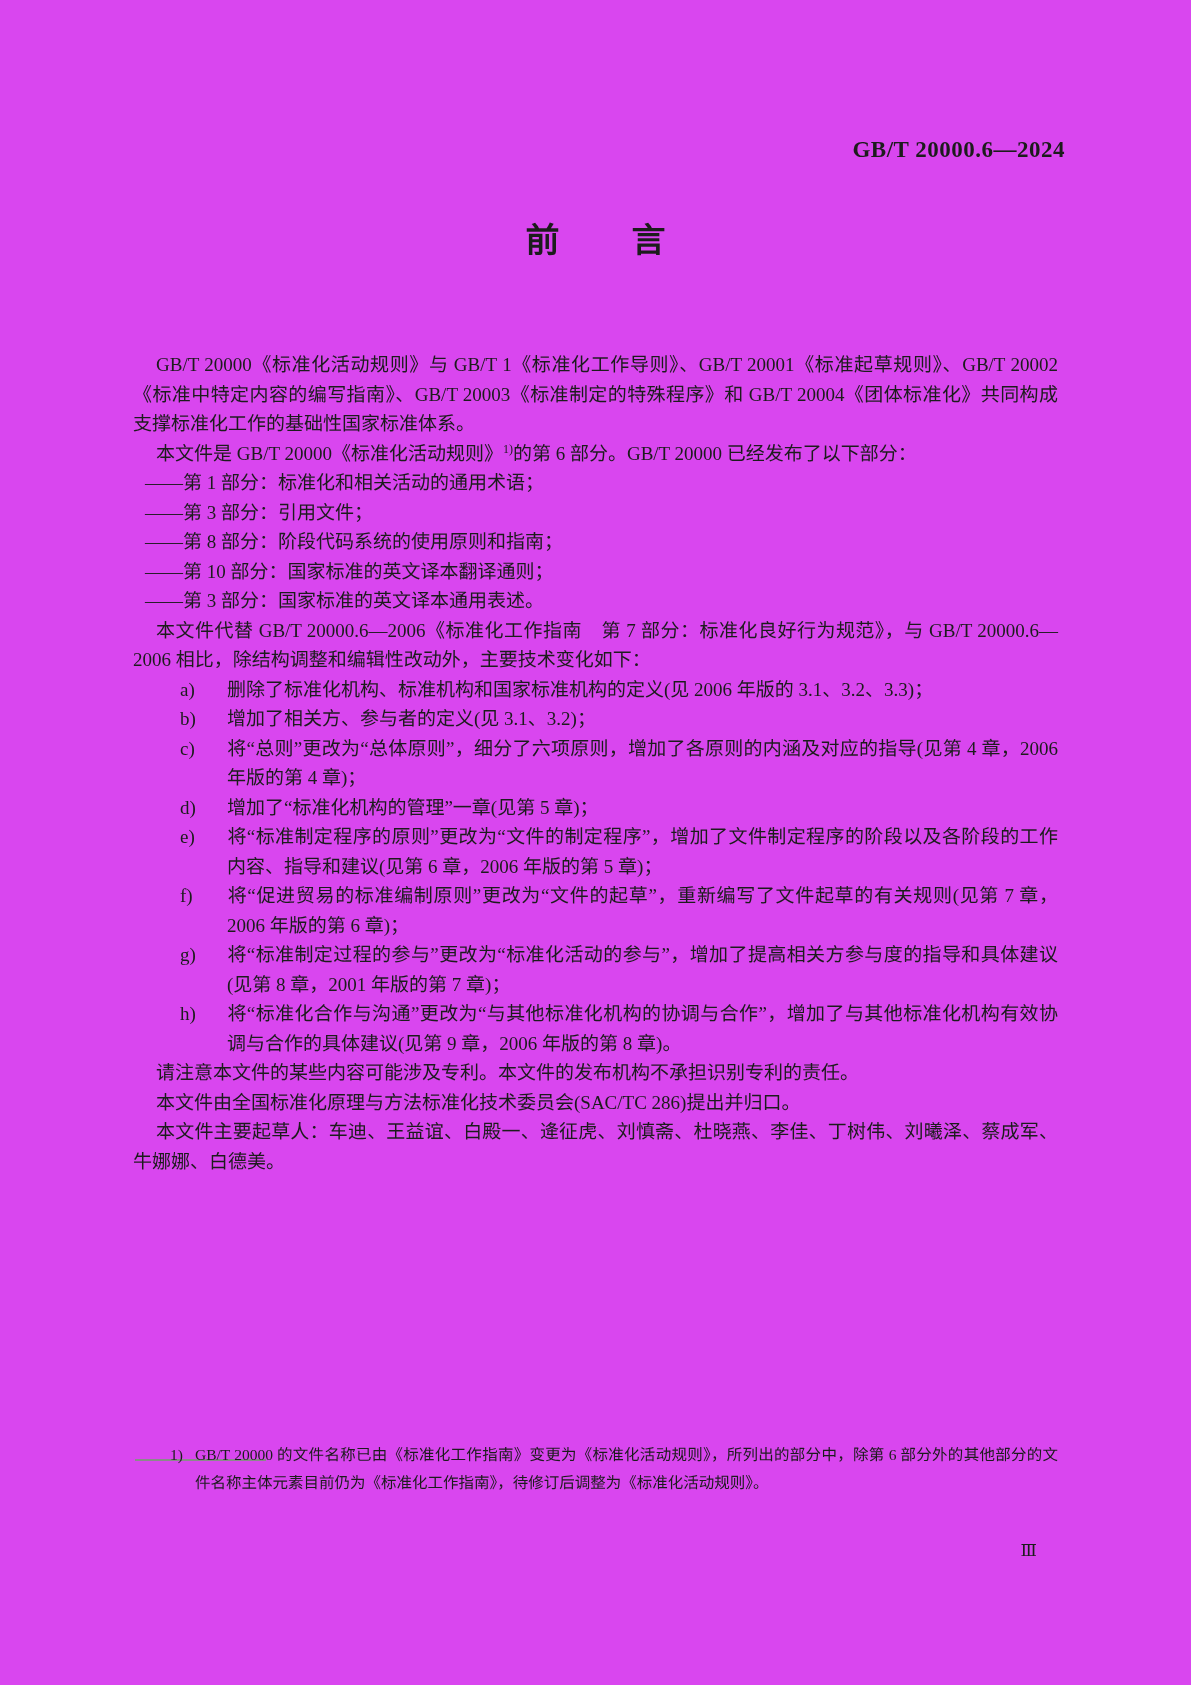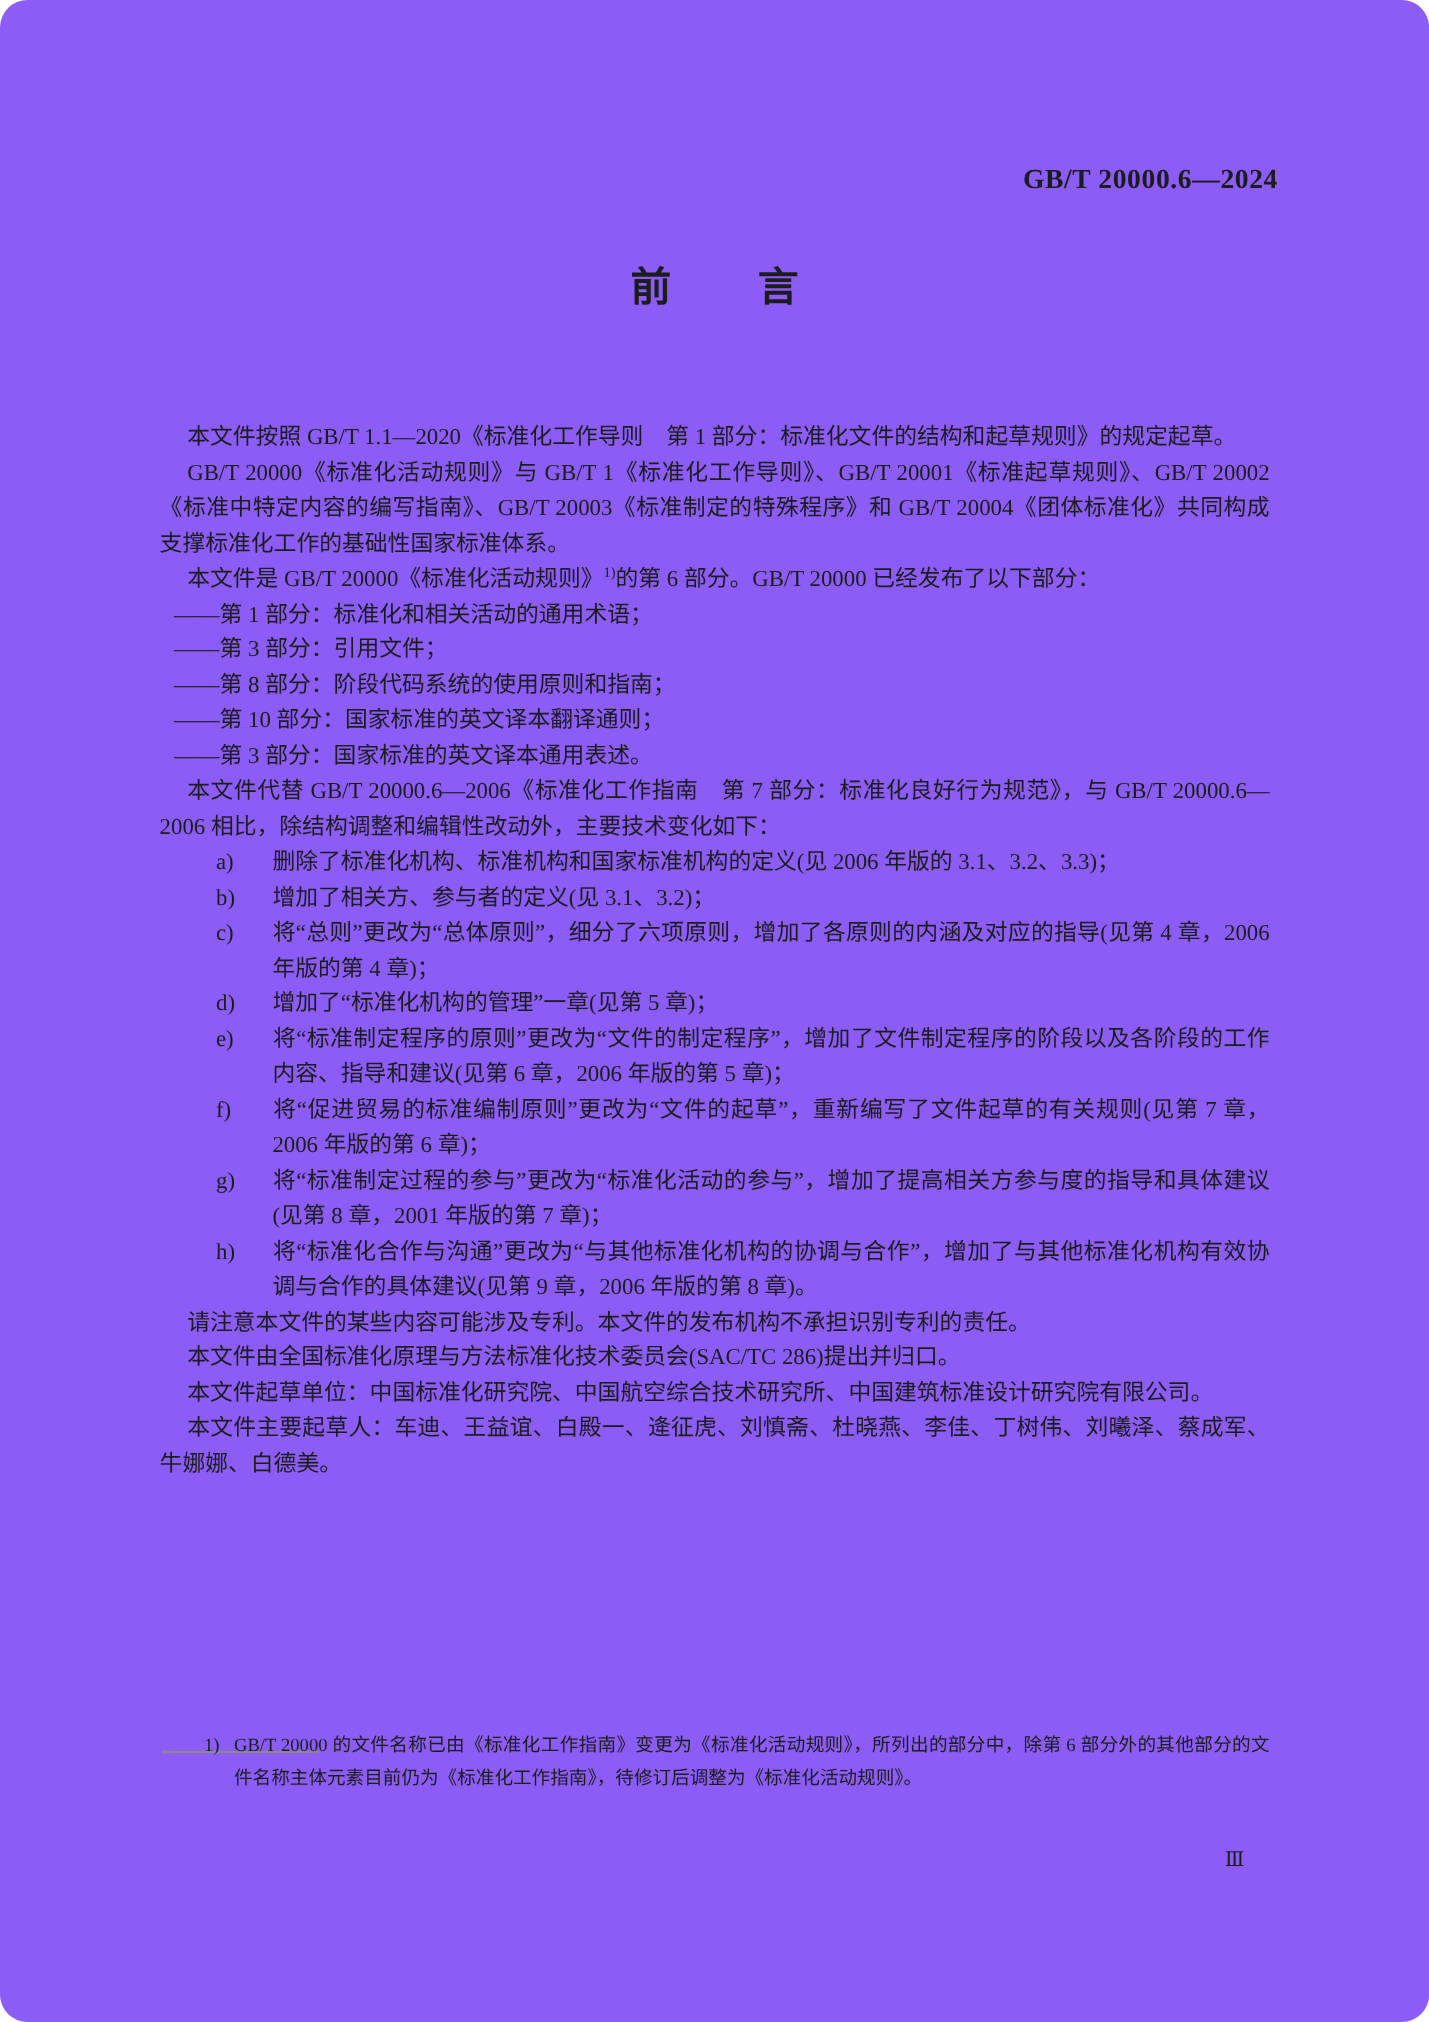--- a/index.html
+++ b/index.html
@@ -4,25 +4,24 @@
 <style>
   html, body {
     margin: 0;
     padding: 0;
     background: #ffffff;
   }
   .page {
     position: relative;
     width: 1191px;
     height: 1685px;
-    background: #8b5cf6;
+    background: #d946ef;
     color: #1c1c1c;
     font-family: "Liberation Serif", "DejaVu Serif", serif;
     overflow: hidden;
-    border-radius: 23px;
   }
   .doc-code {
     position: absolute;
     top: 137px;
     right: 126px;
     font-size: 23px;
     font-weight: 700;
     letter-spacing: 0.5px;
     white-space: nowrap;
   }
@@ -110,21 +109,20 @@
 
   <div class="doc-code">GB/T 20000.6—2024</div>
 
   <h1 class="title">
       <span>前</span>
       <span>言</span>
     </h1>
 
   <div class="body-text">
 
-    <p class="para">本文件按照 GB/T 1.1—2020《标准化工作导则　第 1 部分：标准化文件的结构和起草规则》的规定起草。</p>
 
     <p class="para">GB/T 20000《标准化活动规则》与 GB/T 1《标准化工作导则》、GB/T 20001《标准起草规则》、GB/T 20002《标准中特定内容的编写指南》、GB/T 20003《标准制定的特殊程序》和 GB/T 20004《团体标准化》共同构成支撑标准化工作的基础性国家标准体系。</p>
 
     <p class="para"><span>本文件是 GB/T 20000《标准化活动规则》</span><sup class="fn-ref">1)</sup><span>的第 6 部分。GB/T 20000 已经发布了以下部分：</span></p>
 
     <p class="dash-item">——第 1 部分：标准化和相关活动的通用术语；</p>
     <p class="dash-item">——第 3 部分：引用文件；</p>
     <p class="dash-item">——第 8 部分：阶段代码系统的使用原则和指南；</p>
     <p class="dash-item">——第 10 部分：国家标准的英文译本翻译通则；</p>
     <p class="dash-item">——第 3 部分：国家标准的英文译本通用表述。</p>
@@ -135,21 +133,20 @@
     <div class="letter-item"><span class="marker">b)</span><span>增加了相关方、参与者的定义(见 3.1、3.2)；</span></div>
     <div class="letter-item"><span class="marker">c)</span><span>将“总则”更改为“总体原则”，细分了六项原则，增加了各原则的内涵及对应的指导(见第 4 章，2006 年版的第 4 章)；</span></div>
     <div class="letter-item"><span class="marker">d)</span><span>增加了“标准化机构的管理”一章(见第 5 章)；</span></div>
     <div class="letter-item"><span class="marker">e)</span><span>将“标准制定程序的原则”更改为“文件的制定程序”，增加了文件制定程序的阶段以及各阶段的工作内容、指导和建议(见第 6 章，2006 年版的第 5 章)；</span></div>
     <div class="letter-item"><span class="marker">f)</span><span>将“促进贸易的标准编制原则”更改为“文件的起草”，重新编写了文件起草的有关规则(见第 7 章，2006 年版的第 6 章)；</span></div>
     <div class="letter-item"><span class="marker">g)</span><span>将“标准制定过程的参与”更改为“标准化活动的参与”，增加了提高相关方参与度的指导和具体建议(见第 8 章，2001 年版的第 7 章)；</span></div>
     <div class="letter-item"><span class="marker">h)</span><span>将“标准化合作与沟通”更改为“与其他标准化机构的协调与合作”，增加了与其他标准化机构有效协调与合作的具体建议(见第 9 章，2006 年版的第 8 章)。</span></div>
 
     <p class="para">请注意本文件的某些内容可能涉及专利。本文件的发布机构不承担识别专利的责任。</p>
     <p class="para">本文件由全国标准化原理与方法标准化技术委员会(SAC/TC 286)提出并归口。</p>
-    <p class="para">本文件起草单位：中国标准化研究院、中国航空综合技术研究所、中国建筑标准设计研究院有限公司。</p>
     <p class="para">本文件主要起草人：车迪、王益谊、白殿一、逄征虎、刘慎斋、杜晓燕、李佳、丁树伟、刘曦泽、蔡成军、牛娜娜、白德美。</p>
 
   </div>
 
   <div class="footnote-rule"></div>
 
   <div class="footnote"><span class="fn-marker">1)</span><span>GB/T 20000 的文件名称已由《标准化工作指南》变更为《标准化活动规则》，所列出的部分中，除第 6 部分外的其他部分的文件名称主体元素目前仍为《标准化工作指南》，待修订后调整为《标准化活动规则》。</span></div>
 
   <div class="page-number">Ⅲ</div>
 

